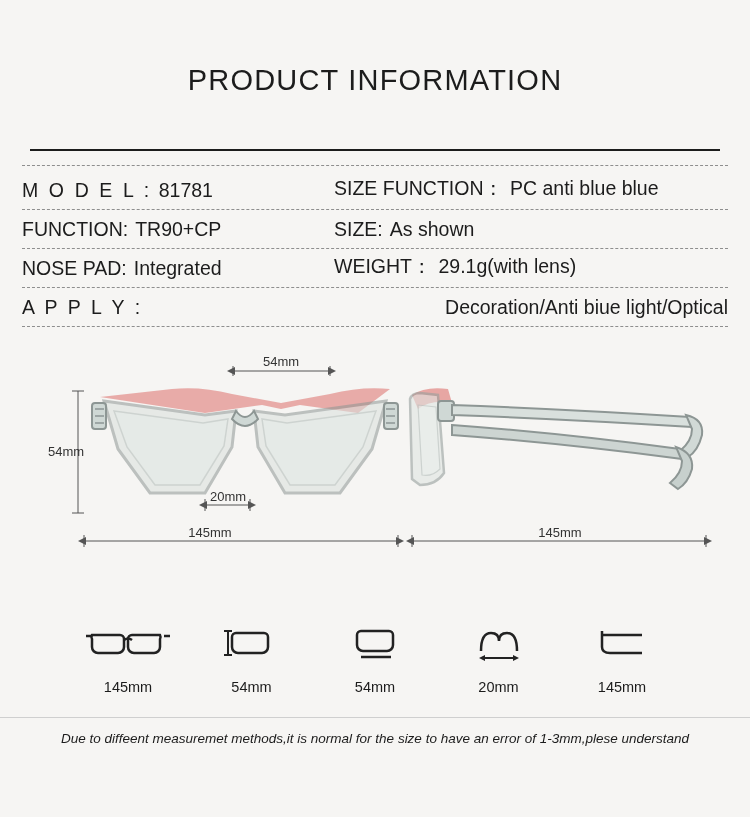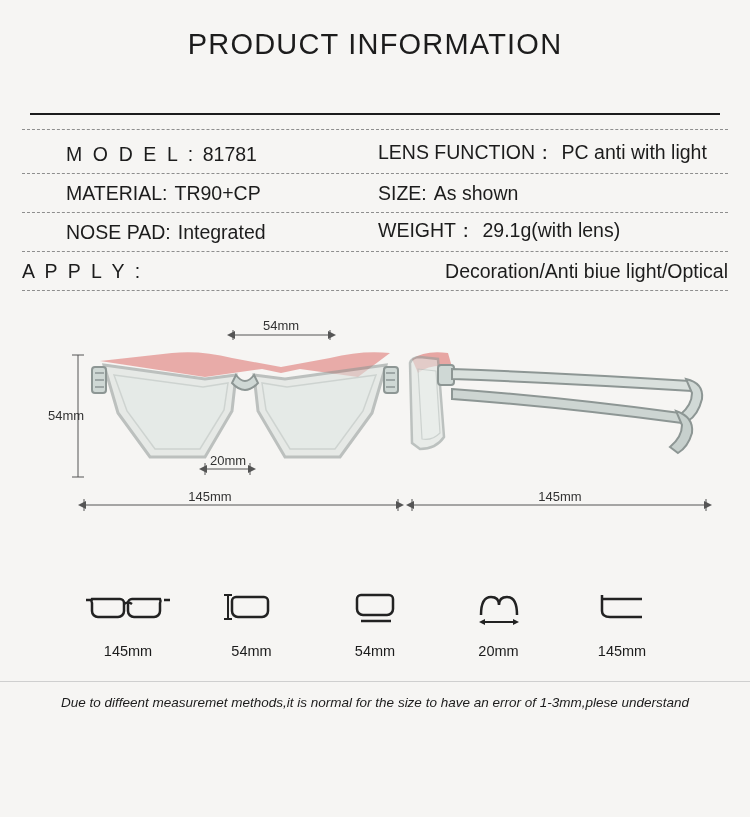--- a/index.html
+++ b/index.html
@@ -20,21 +20,21 @@
     width: 750px;
     height: 817px;
     background: #f6f5f3;
   }
   
   .title {
     text-align: center;
     font-size: 29px;
     letter-spacing: 1.2px;
     color: #1c1c1c;
-    padding-top: 28px;
+    padding-top: 64px;
     font-weight: 400;
   }
   
   .spec-block {
     margin: 52px 22px 0 22px;
     position: relative;
   }
   .spec-top-rule {
     border-top: 2px solid #1c1c1c;
     width: 690px;
@@ -53,21 +53,21 @@
     min-height: 28px;
   }
   .spec-row:first-child {
     border-top: 1px dashed #8e8e8e;
     padding-top: 8px;
   }
   .cell {
     display: flex;
     align-items: baseline;
   }
-  .cell.left { width: 312px; flex: none; margin-left: 44px; }
+  .cell.left { width: 312px; flex: none; }
   .cell.right { flex: 1; }
   .cell.full { flex: 1; justify-content: space-between; }
   .lbl {
     white-space: pre;
   }
   .val {
     margin-left: 7px;
     white-space: pre;
   }
   .spaced {
@@ -122,28 +122,28 @@
   <div class="spec-block">
     <div class="spec-top-rule"></div>
     <div class="spec-rows">
 
       <div class="spec-row">
         <div class="cell left">
           <span class="lbl spaced">M O D E L :</span>
           <span class="val">81781</span>
         </div>
         <div class="cell right">
-          <span class="lbl">LENS FUNCTION：</span>
-          <span class="val">PC anti with light</span>
+          <span class="lbl">SIZE FUNCTION：</span>
+          <span class="val">PC anti blue blue</span>
         </div>
       </div>
 
       <div class="spec-row">
         <div class="cell left">
-          <span class="lbl">MATERIAL:</span>
+          <span class="lbl">FUNCTION:</span>
           <span class="val">TR90+CP</span>
         </div>
         <div class="cell right">
           <span class="lbl">SIZE:</span>
           <span class="val">As shown</span>
         </div>
       </div>
 
       <div class="spec-row">
         <div class="cell left">

